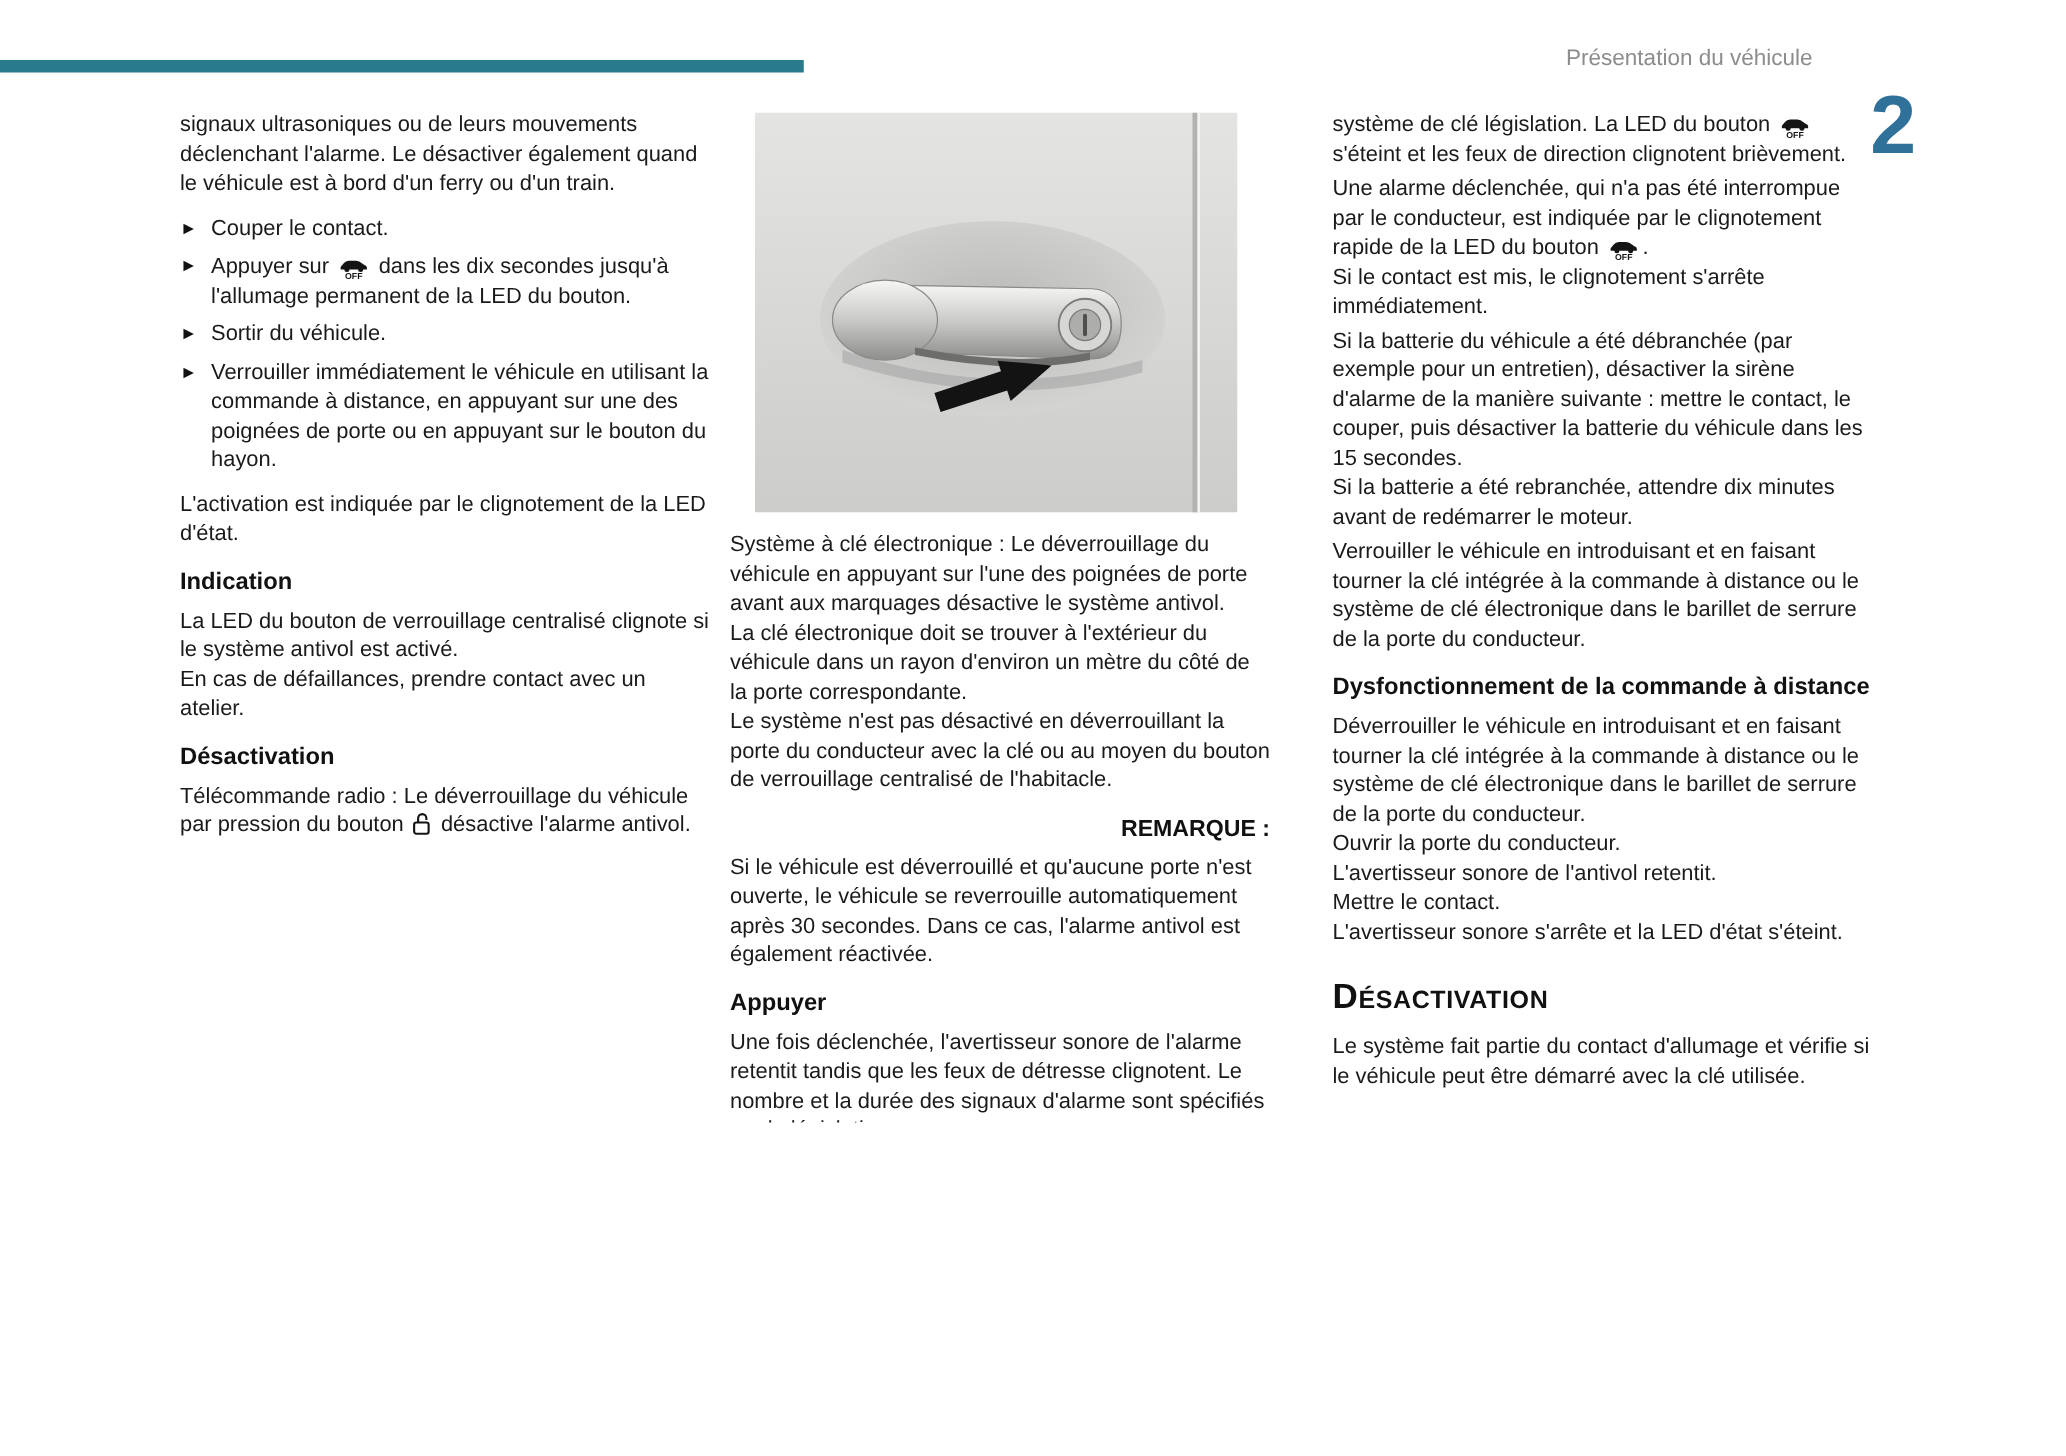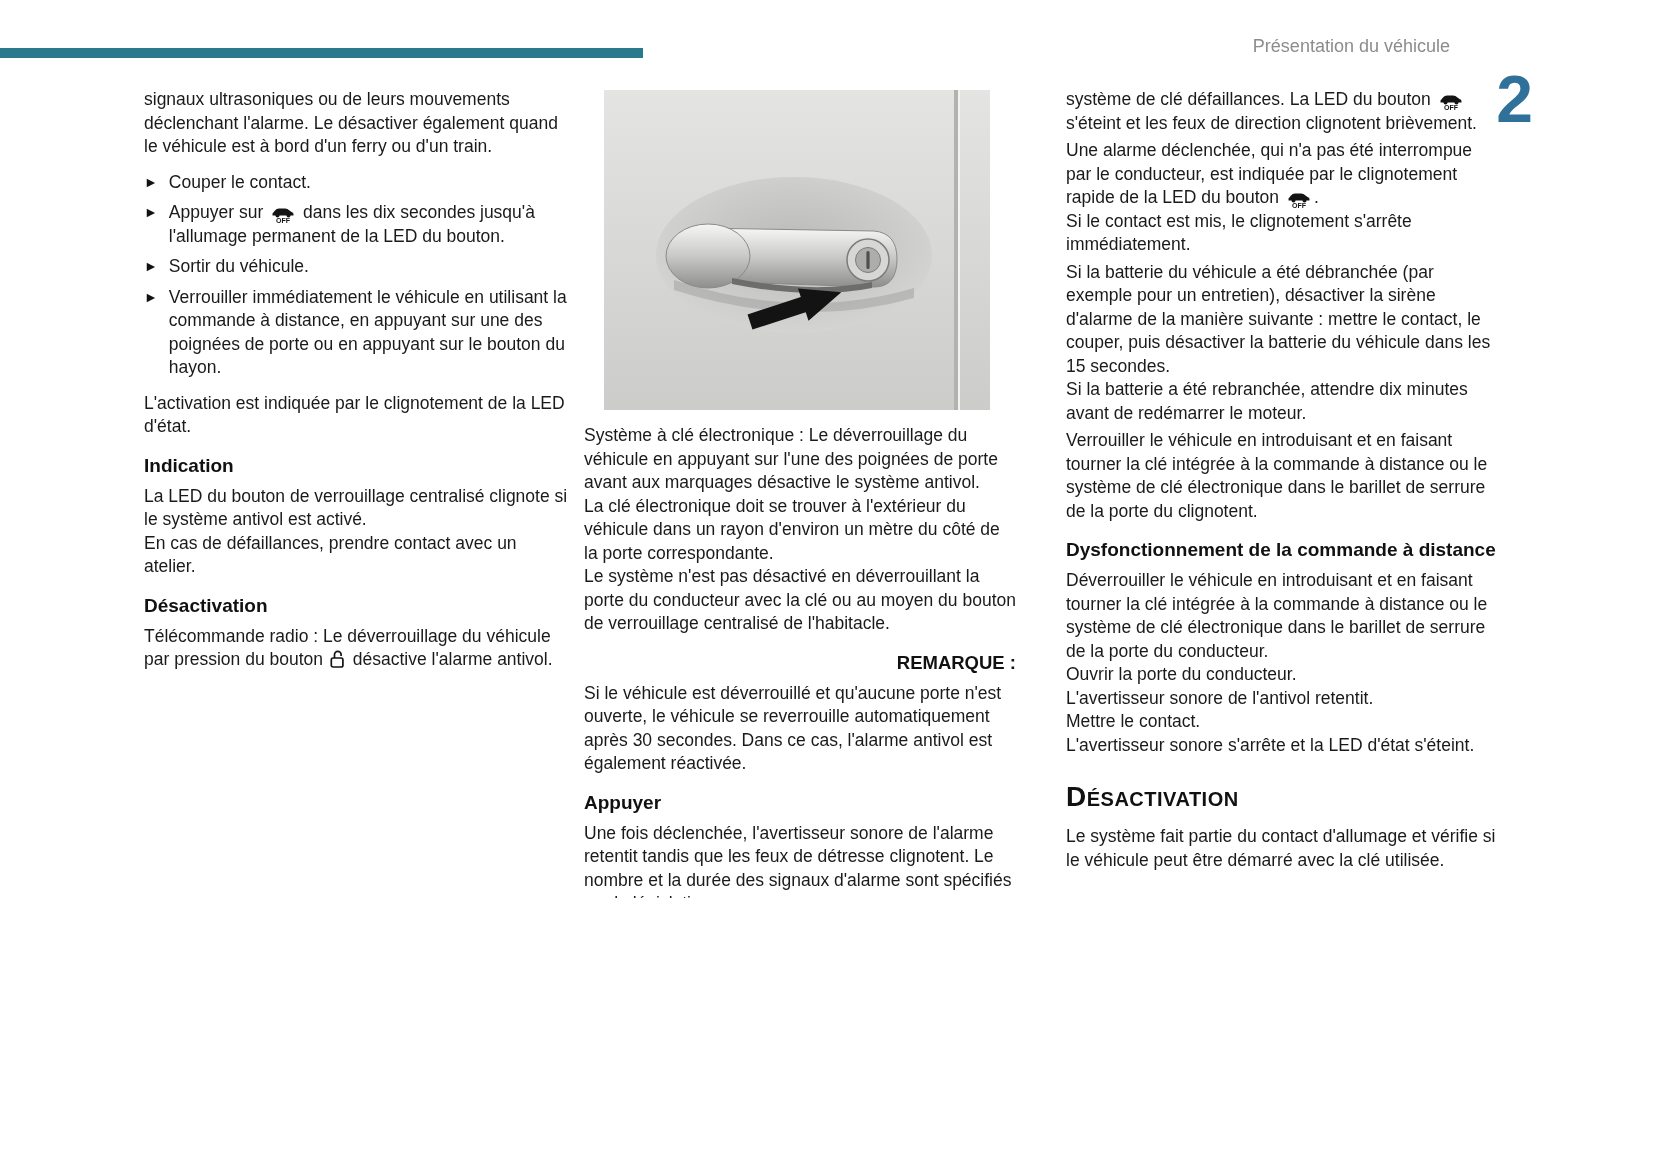--- a/index.html
+++ b/index.html
@@ -129,37 +129,37 @@
 
     <h3 data-name="section-heading">Appuyer</h3>
     <p data-name="paragraph"><span data-name="text-segment">Une fois déclenchée, l'avertisseur sonore de l'alarme retentit tandis que les feux de détresse clignotent. Le nombre et la durée des signaux d'alarme sont spécifiés par la législation.
 Le système antivol peut être désactivé en appuyant sur </span><span class="inline-icon" data-name="unlock-icon"><svg width="16" height="20" viewBox="0 0 16 20" xmlns="http://www.w3.org/2000/svg">
             <rect x="1.3" y="9" width="11.6" height="9" rx="1.8" fill="none" stroke="#141414" stroke-width="1.7"></rect>
             <path d="M4.5 9 V5.6 a3.3 3.3 0 0 1 6.6 0 V7" fill="none" stroke="#141414" stroke-width="1.7"></path>
           </svg></span><span data-name="text-segment"> , en appuyant sur l'une des poignées avant aux marquages en cas de</span></p>
   </div>
 
   <div class="col col3" data-name="column-right">
-    <p data-name="paragraph"><span data-name="text-segment">système de clé défaillances. La LED du bouton </span><span class="inline-icon" data-name="alarm-off-button-icon"><svg width="26" height="20" viewBox="0 0 26 20" xmlns="http://www.w3.org/2000/svg">
+    <p data-name="paragraph"><span data-name="text-segment">système de clé législation. La LED du bouton </span><span class="inline-icon" data-name="alarm-off-button-icon"><svg width="26" height="20" viewBox="0 0 26 20" xmlns="http://www.w3.org/2000/svg">
             <path d="M2.5 9.5 L5 6.5 Q6.5 4.5 9 4.5 L15 4.5 Q17.5 4.5 19.5 6.5 L21.5 8 Q23.5 8.5 23.5 10 L23.5 11.5 L2.5 11.5 Z" fill="#141414"></path>
             <circle cx="7.5" cy="11.5" r="2" fill="#141414"></circle>
             <circle cx="18.5" cy="11.5" r="2" fill="#141414"></circle>
             <text x="13" y="19" text-anchor="middle" font-size="7" font-weight="bold" font-family="Liberation Sans, sans-serif" fill="#141414">OFF</text>
           </svg></span><span data-name="text-segment"> s'éteint et les feux de direction clignotent brièvement.</span></p>
     <p data-name="paragraph"><span data-name="text-segment">Une alarme déclenchée, qui n'a pas été interrompue par le conducteur, est indiquée par le clignotement rapide de la LED du bouton </span><span class="inline-icon" data-name="alarm-off-button-icon"><svg width="26" height="20" viewBox="0 0 26 20" xmlns="http://www.w3.org/2000/svg">
             <path d="M2.5 9.5 L5 6.5 Q6.5 4.5 9 4.5 L15 4.5 Q17.5 4.5 19.5 6.5 L21.5 8 Q23.5 8.5 23.5 10 L23.5 11.5 L2.5 11.5 Z" fill="#141414"></path>
             <circle cx="7.5" cy="11.5" r="2" fill="#141414"></circle>
             <circle cx="18.5" cy="11.5" r="2" fill="#141414"></circle>
             <text x="13" y="19" text-anchor="middle" font-size="7" font-weight="bold" font-family="Liberation Sans, sans-serif" fill="#141414">OFF</text>
           </svg></span><span data-name="text-segment">.
 Si le contact est mis, le clignotement s'arrête immédiatement.</span></p>
     <p data-name="paragraph">Si la batterie du véhicule a été débranchée (par exemple pour un entretien), désactiver la sirène d'alarme de la manière suivante : mettre le contact, le couper, puis désactiver la batterie du véhicule dans les 15 secondes.
 Si la batterie a été rebranchée, attendre dix minutes avant de redémarrer le moteur.</p>
 
-    <p data-name="paragraph">Verrouiller le véhicule en introduisant et en faisant tourner la clé intégrée à la commande à distance ou le système de clé électronique dans le barillet de serrure de la porte du clignotent.</p>
+    <p data-name="paragraph">Verrouiller le véhicule en introduisant et en faisant tourner la clé intégrée à la commande à distance ou le système de clé électronique dans le barillet de serrure de la porte du conducteur.</p>
 
     <h3 data-name="section-heading">Dysfonctionnement de la commande à distance</h3>
     <p data-name="paragraph">Déverrouiller le véhicule en introduisant et en faisant tourner la clé intégrée à la commande à distance ou le système de clé électronique dans le barillet de serrure de la porte du conducteur.
 Ouvrir la porte du conducteur.
 L'avertisseur sonore de l'antivol retentit.
 Mettre le contact.
 L'avertisseur sonore s'arrête et la LED d'état s'éteint.</p>
 
     <h2 class="big-heading" data-name="main-heading">Désactivation</h2>
     <p data-name="paragraph">Le système fait partie du contact d'allumage et vérifie si le véhicule peut être démarré avec la clé utilisée.</p>

